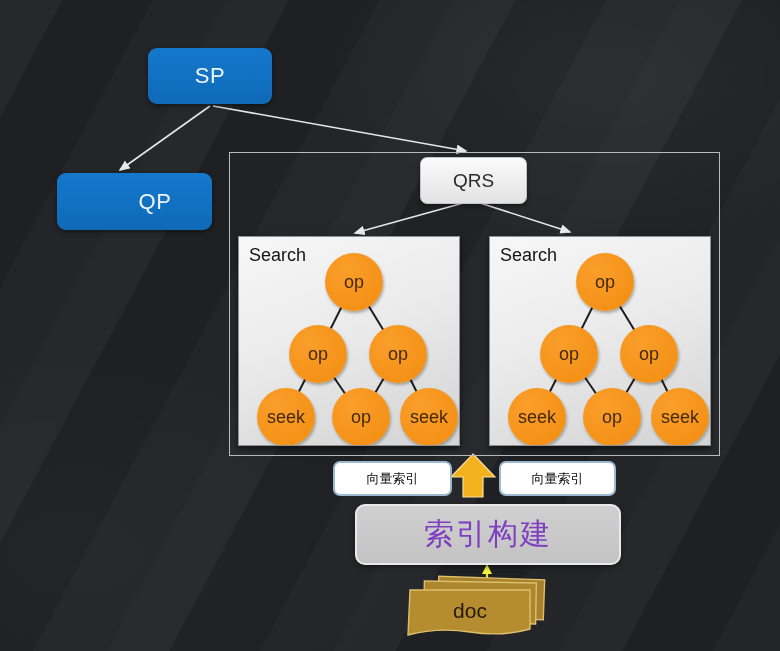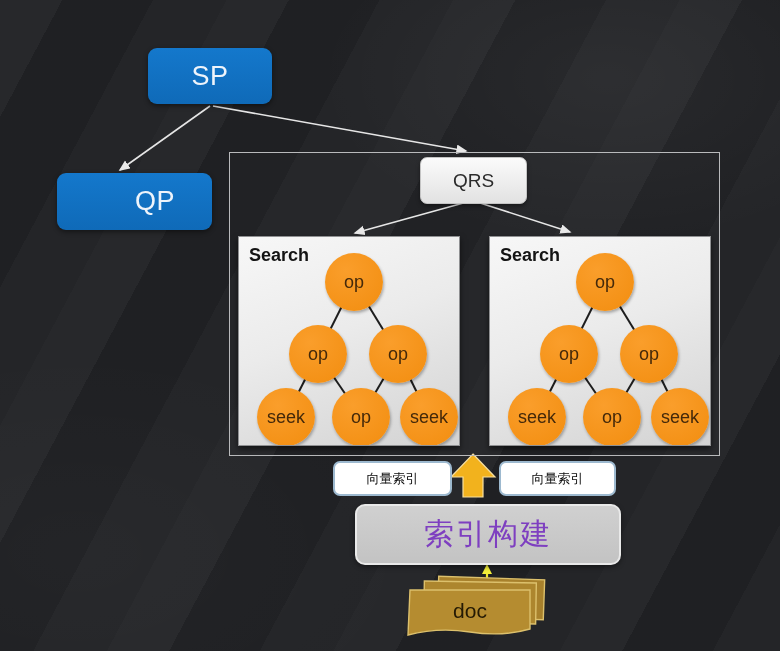--- a/index.html
+++ b/index.html
@@ -13,21 +13,21 @@
         rgba(255,255,255,0.028) 0px, rgba(255,255,255,0.028) 55px,
         rgba(0,0,0,0.06) 55px, rgba(0,0,0,0.06) 135px,
         rgba(255,255,255,0.015) 135px, rgba(255,255,255,0.015) 200px),
       #212225;
   }
   .abs{position:absolute;}
   
   .blue-node{
     background:linear-gradient(180deg,#1478cc,#0f6ab8);
     border-radius:9px;color:#eef4fb;display:flex;align-items:center;justify-content:center;
-    font-size:27px;letter-spacing:0.5px;box-shadow:0 2px 5px rgba(0,0,0,0.45);
+    font-size:22px;letter-spacing:0.5px;box-shadow:0 2px 5px rgba(0,0,0,0.45);
   }
   #sp-node{left:148px;top:48px;width:124px;height:56px;}
   #qp-node{left:57px;top:173px;width:114px;height:57px;padding-left:41px;}
   
   #cluster-rect{
     left:229px;top:152px;width:489px;height:302px;
     border:1px solid #b9babc;background:rgba(255,255,255,0.012);
   }
   
   #qrs-node{
@@ -39,21 +39,21 @@
   }
   
   .search-panel{
     top:236px;width:220px;height:208px;overflow:hidden;
     background:linear-gradient(160deg,#f7f7f7 0%,#ebebeb 45%,#d3d3d3 100%);
     border:1px solid #8f9092;box-shadow:0 3px 6px rgba(0,0,0,0.55);
   }
   #search-panel-left{left:238px;}
   #search-panel-right{left:489px;}
   .search-title{
-    position:absolute;left:10px;top:8px;font-size:18px;font-weight:bold;color:#141414;text-align:right;
+    position:absolute;left:10px;top:8px;font-size:18px;font-weight:normal;color:#141414;text-align:right;
   }
   .tree-svg{position:absolute;left:0;top:0;}
   .tn{
     position:absolute;width:58px;height:58px;border-radius:50%;
     background:radial-gradient(circle at 36% 30%, #fa9e2b, #f28d0f);
     box-shadow:1px 2px 3px rgba(0,0,0,0.3);
     display:flex;align-items:center;justify-content:center;
     font-size:18px;color:#44290a;
   }
   .tn1{left:86px;top:16px;}

